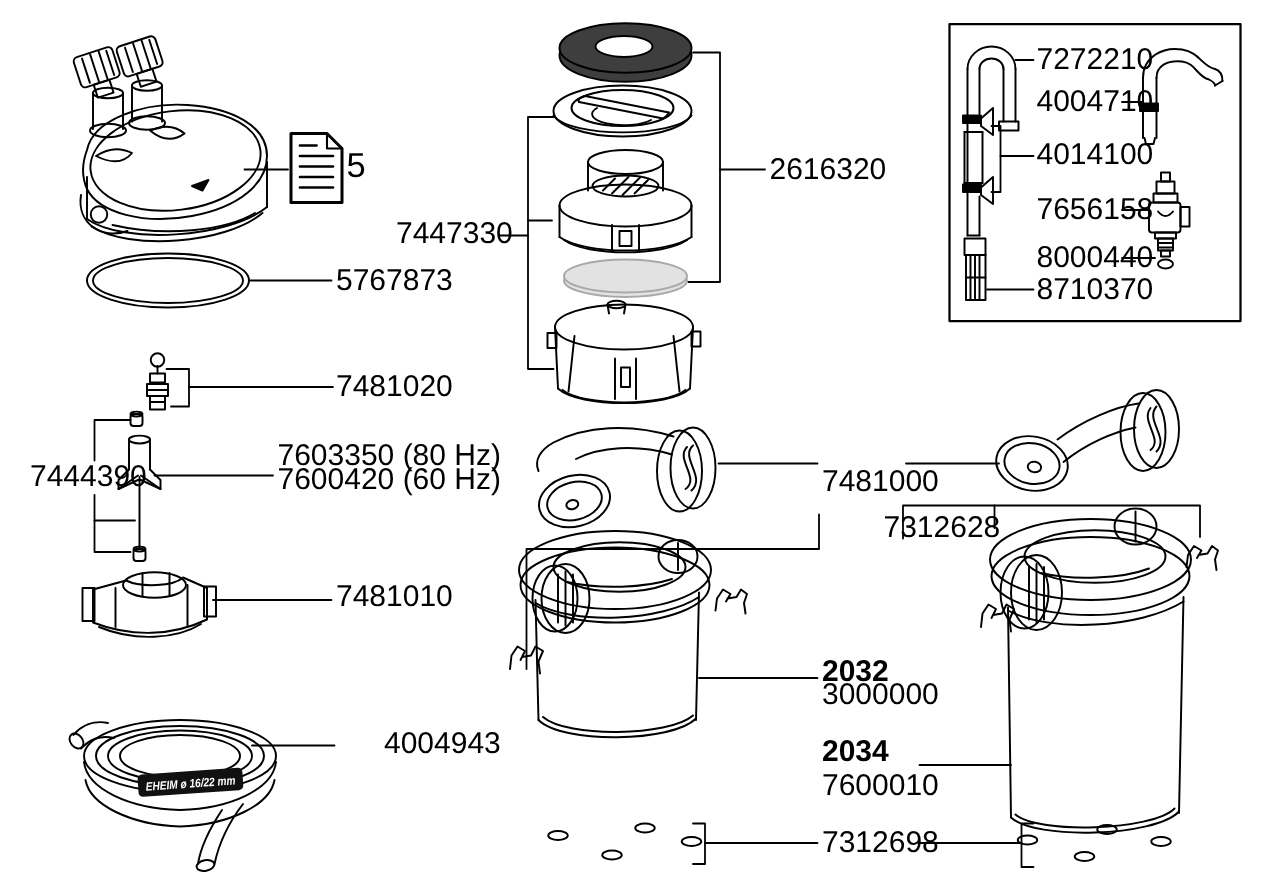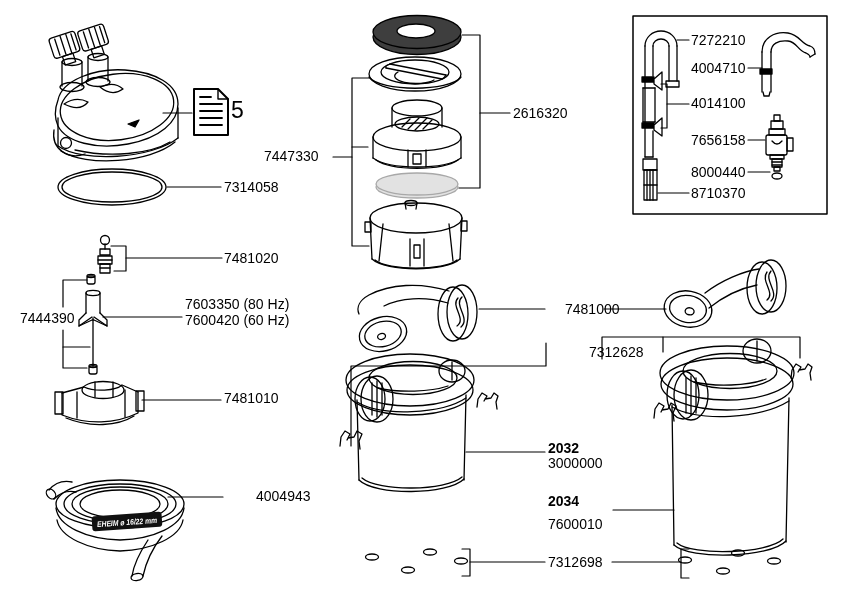--- a/index.html
+++ b/index.html
@@ -2,21 +2,21 @@
 <html><head>
 <meta charset="utf-8">
 <style>
   html,body{margin:0;padding:0;background:#fff;}
   #stage{
     position:relative;width:846px;height:595px;background:#fff;overflow:hidden;
     font-family:"Liberation Sans", sans-serif;color:#000;
   }
   #art{position:absolute;left:0;top:0;}
   .lbl{
-    position:absolute;font-size:14px;line-height:15px;white-space:nowrap;
+    position:absolute;font-size:20px;line-height:15px;white-space:nowrap;
     font-family:"Liberation Sans", sans-serif;color:#000;
   }
   .b{font-weight:bold;}
   .big{font-size:23px;line-height:24px;}
 </style>
 </head>
 <body>
 
 <div id="stage">
 
@@ -385,30 +385,30 @@
     <path d="M748,68 H762"></path>
     <path d="M661,84 H667 V128 H661"></path>
     <path d="M667,104 H689"></path>
     <path d="M748,140 H765"></path>
     <path d="M748,172 H770"></path>
     <path d="M658,193 H689"></path>
   </g>
 </svg>
 
   <div class="lbl big" style="left:231px;top:98px;">5</div>
-  <div class="lbl" style="left:224px;top:180px;">7314058</div>
+  <div class="lbl" style="left:224px;top:180px;">5767873</div>
   <div class="lbl" style="left:264px;top:149px;">7447330</div>
   <div class="lbl" style="left:513px;top:106px;">2616320</div>
   <div class="lbl" style="left:224px;top:251px;">7481020</div>
   <div class="lbl" style="left:185px;top:297px;">7603350 (80 Hz)</div>
   <div class="lbl" style="left:185px;top:313px;">7600420 (60 Hz)</div>
   <div class="lbl" style="left:20px;top:311px;">7444390</div>
   <div class="lbl" style="left:224px;top:391px;">7481010</div>
   <div class="lbl" style="left:226px;top:489px;margin-left:30px;">4004943</div>
-  <div class="lbl" style="left:548px;top:302px;margin-left:17px;">7481000</div>
+  <div class="lbl" style="left:548px;top:314px;">7481000</div>
   <div class="lbl" style="left:549px;top:345px;margin-left:40px;">7312628</div>
   <div class="lbl b" style="left:548px;top:441px;">2032</div>
   <div class="lbl" style="left:548px;top:456px;">3000000</div>
   <div class="lbl b" style="left:548px;top:494px;">2034</div>
   <div class="lbl" style="left:548px;top:517px;">7600010</div>
   <div class="lbl" style="left:548px;top:555px;">7312698</div>
   <div class="lbl" style="left:691px;top:33px;">7272210</div>
   <div class="lbl" style="left:691px;top:61px;">4004710</div>
   <div class="lbl" style="left:691px;top:96px;">4014100</div>
   <div class="lbl" style="left:691px;top:133px;">7656158</div>

